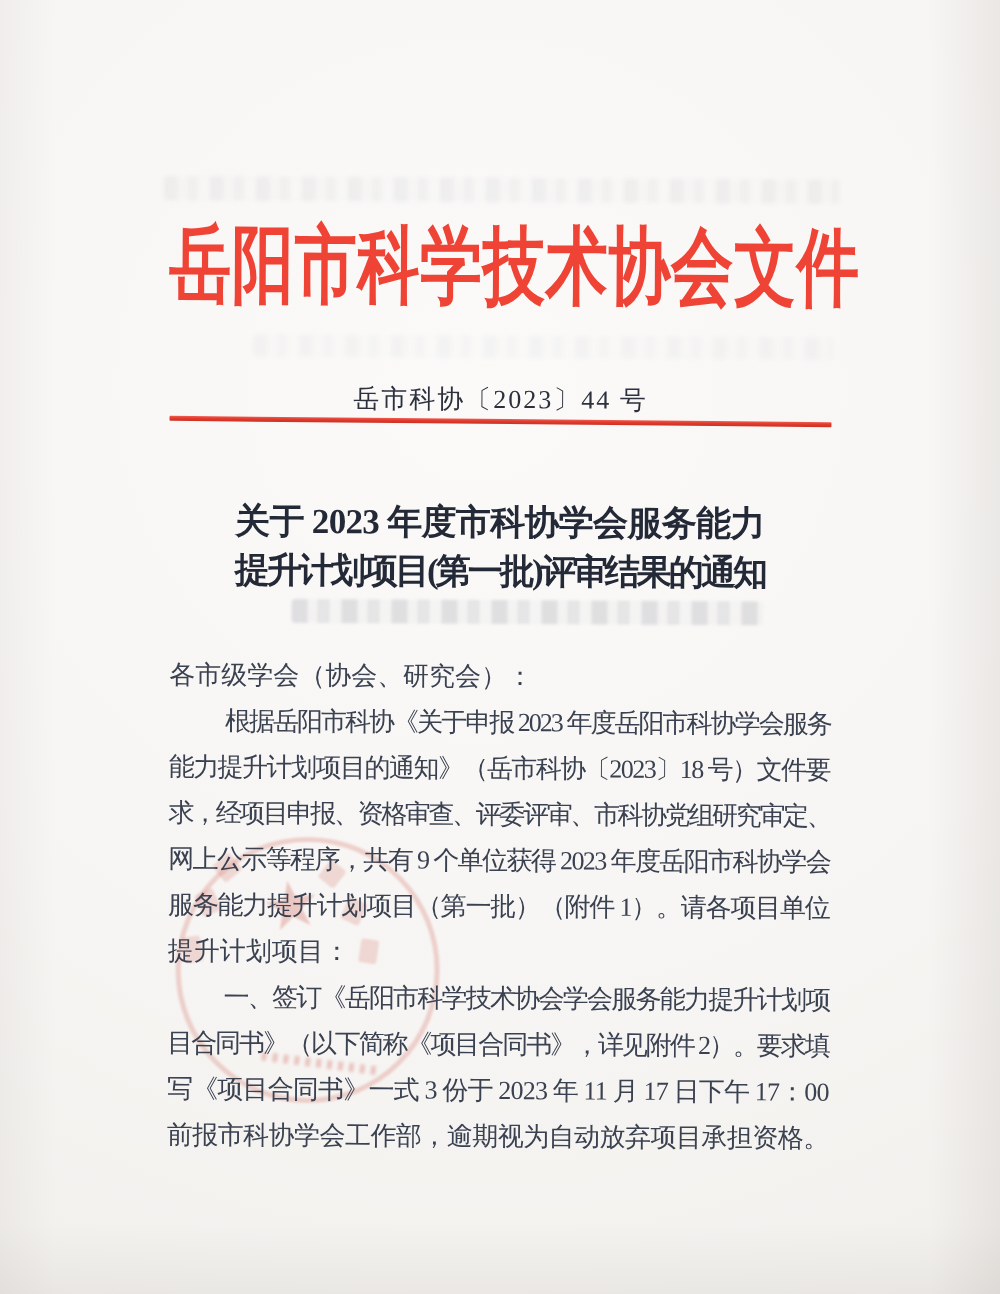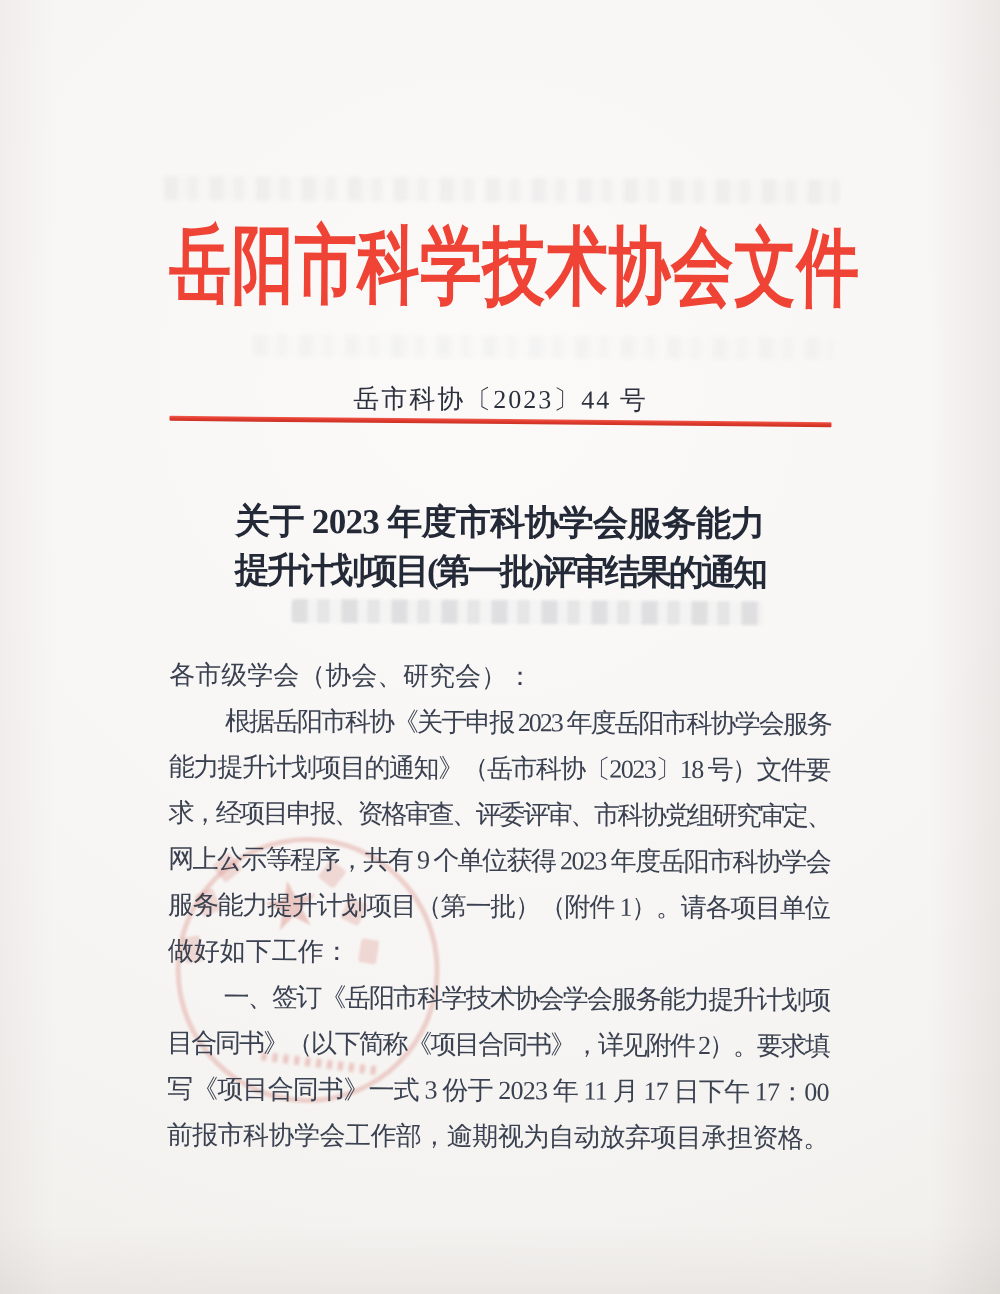--- a/index.html
+++ b/index.html
@@ -120,21 +120,21 @@
       <div class="stamp-serial"></div>
     </div>
 
     <div class="body-text" id="body-text">
         <div class="bline"><span>各市级学会（协会、研究会）：</span></div>
         <div class="bline indent fill"><span style="letter-spacing: -1.97px;">根据岳阳市科协《关于申报 2023 年度岳阳市科协学会服务</span></div>
         <div class="bline fill"><span style="letter-spacing: -1.52px;">能力提升计划项目的通知》（岳市科协〔2023〕18 号）文件要</span></div>
         <div class="bline fill"><span style="letter-spacing: -2.36px;">求，经项目申报、资格审查、评委评审、市科协党组研究审定、</span></div>
         <div class="bline fill"><span style="letter-spacing: -1.61px;">网上公示等程序，共有 9 个单位获得 2023 年度岳阳市科协学会</span></div>
         <div class="bline fill"><span style="letter-spacing: -1.21px;">服务能力提升计划项目（第一批）（附件 1）。请各项目单位</span></div>
-        <div class="bline"><span>做好如下工作：</span></div>
+        <div class="bline"><span>提升计划项目：</span></div>
         <div class="bline indent fill"><span style="letter-spacing: -1.76px;">一、签订《岳阳市科学技术协会学会服务能力提升计划项</span></div>
         <div class="bline fill"><span style="letter-spacing: -2.07px;">目合同书》（以下简称《项目合同书》，详见附件 2）。要求填</span></div>
         <div class="bline fill"><span style="letter-spacing: -0.82px;">写《项目合同书》一式 3 份于 2023 年 11 月 17 日下午 17：00</span></div>
         <div class="bline fill"><span style="letter-spacing: -0.54px;">前报市科协学会工作部，逾期视为自动放弃项目承担资格。</span></div>
       </div>
   </div>
 
   <div class="shade shade-left"></div>
   <div class="shade shade-right"></div>
   <div class="shade shade-bottom"></div>

